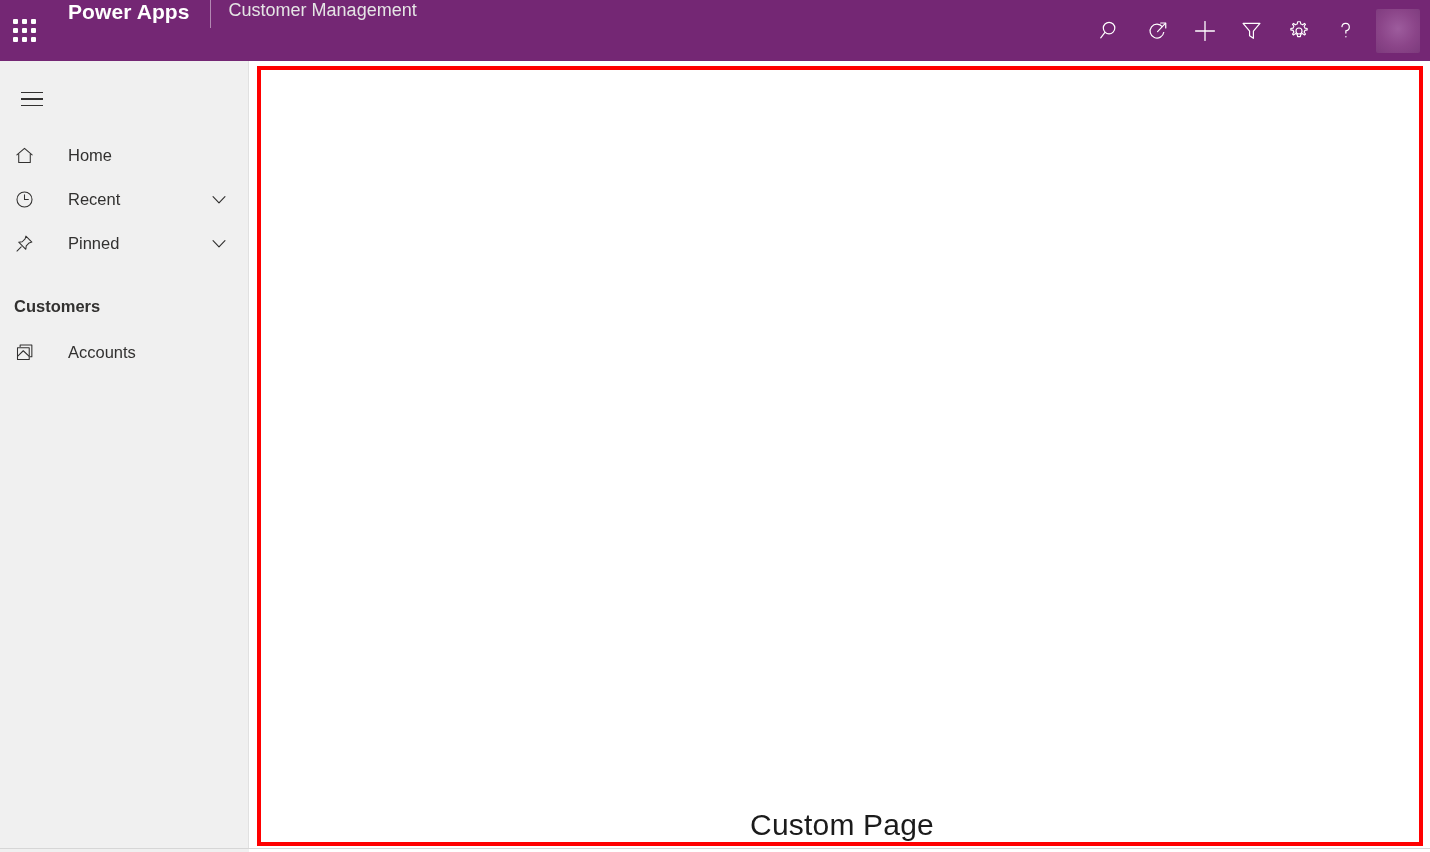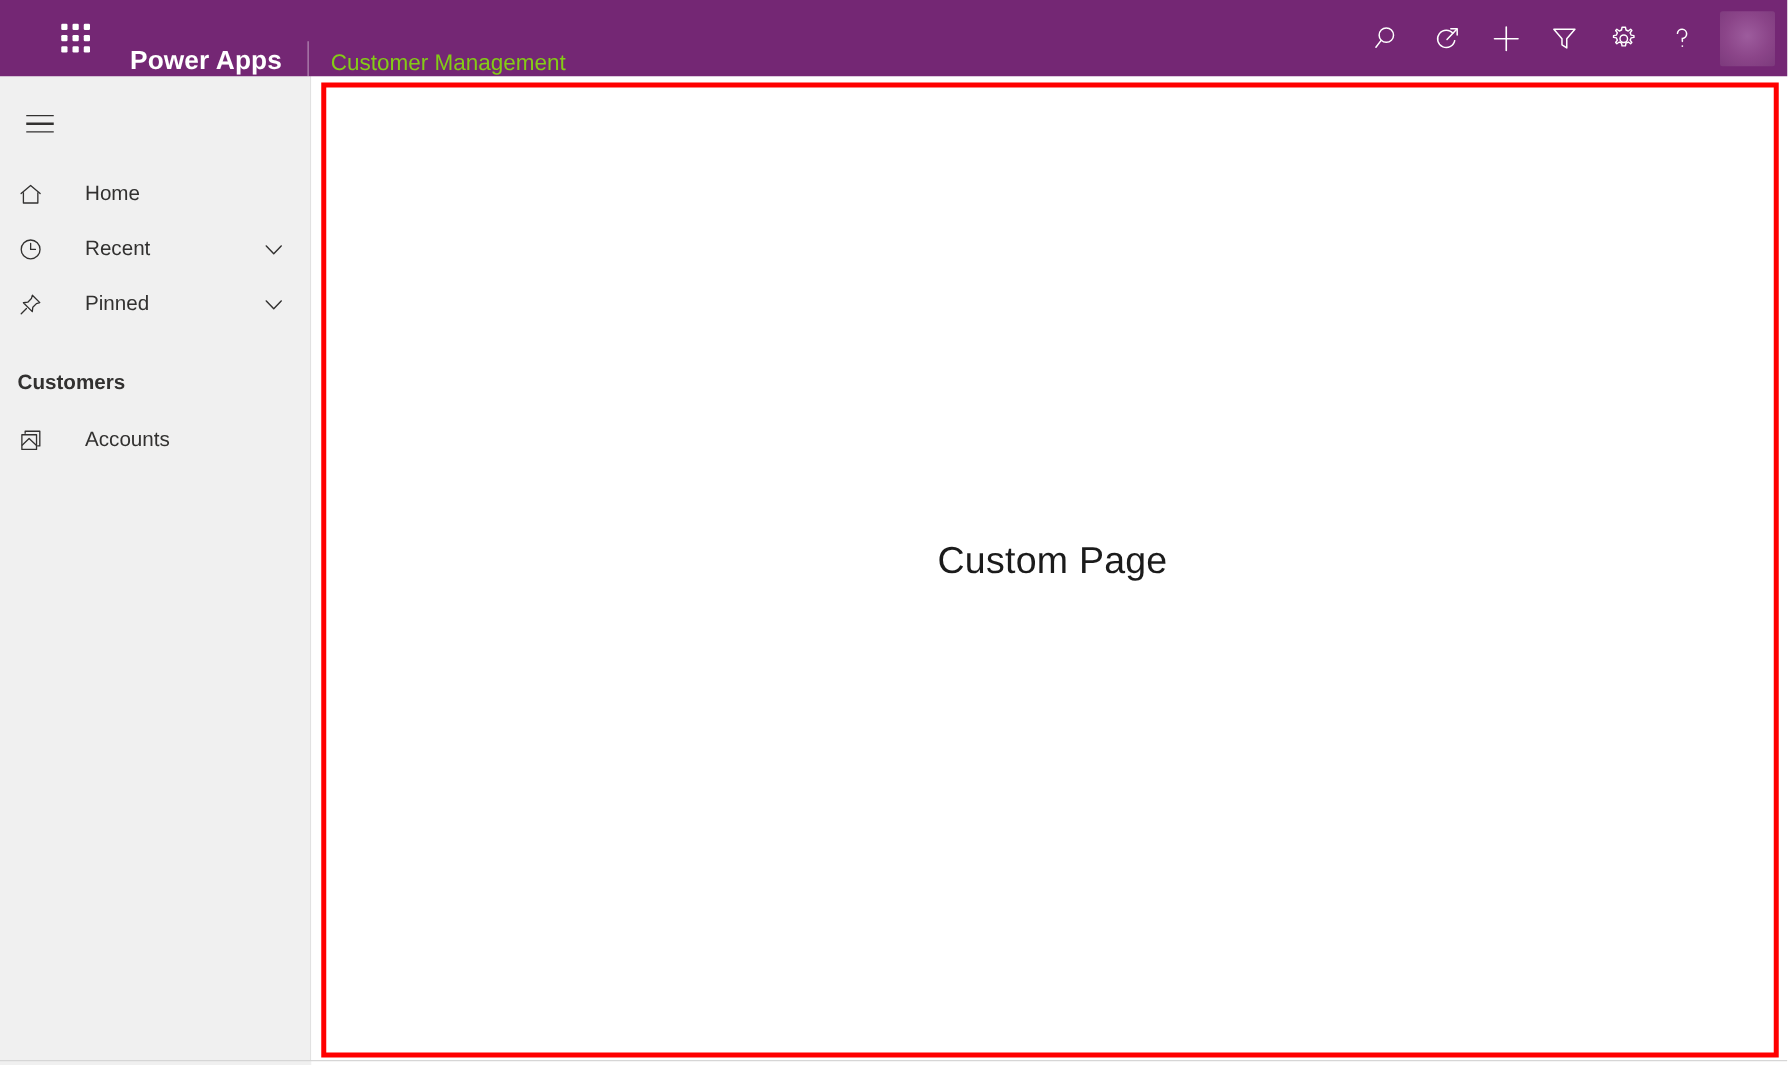--- a/index.html
+++ b/index.html
@@ -20,24 +20,23 @@
     flex-direction: column;
     background: #ffffff;
   }
 
   
   .topbar {
     height: 61px;
     min-height: 61px;
     background: #742774;
     display: flex;
-    align-items: flex-end;
+    align-items: flex-start;
     position: relative;
     z-index: 5;
-    padding-left: 36px;
   }
 
   .waffle {
     width: 48px;
     height: 61px;
     display: flex;
     align-items: center;
     justify-content: center;
     cursor: pointer;
     flex-shrink: 0;
@@ -66,21 +65,21 @@
   }
 
   .brand-divider {
     width: 1px;
     height: 28px;
     background: rgba(255,255,255,0.45);
     margin: 0 18px 0 20px;
   }
 
   .app-name {
-    color: #84cc16;
+    color: #e5e5e5;
     font-size: 18px;
     font-weight: normal;
     white-space: nowrap;
   }
 
   .topbar-spacer { flex: 1 1 auto; }
 
   .topbar-actions {
     display: flex;
     align-items: center;
@@ -205,21 +204,21 @@
     padding: 5px 7px 6px 8px;
     min-width: 0;
   }
 
   .page-frame {
     width: 100%;
     height: 100%;
     border: 4px solid #ff0000;
     background: #ffffff;
     display: flex;
-    align-items: center;
+    align-items: flex-end;
     justify-content: center;
     position: relative;
   }
 
   .custom-page-label {
     font-size: 30px;
     color: #1b1b1b;
     font-weight: normal;
     letter-spacing: 0.2px;
     margin-top: -14px;

